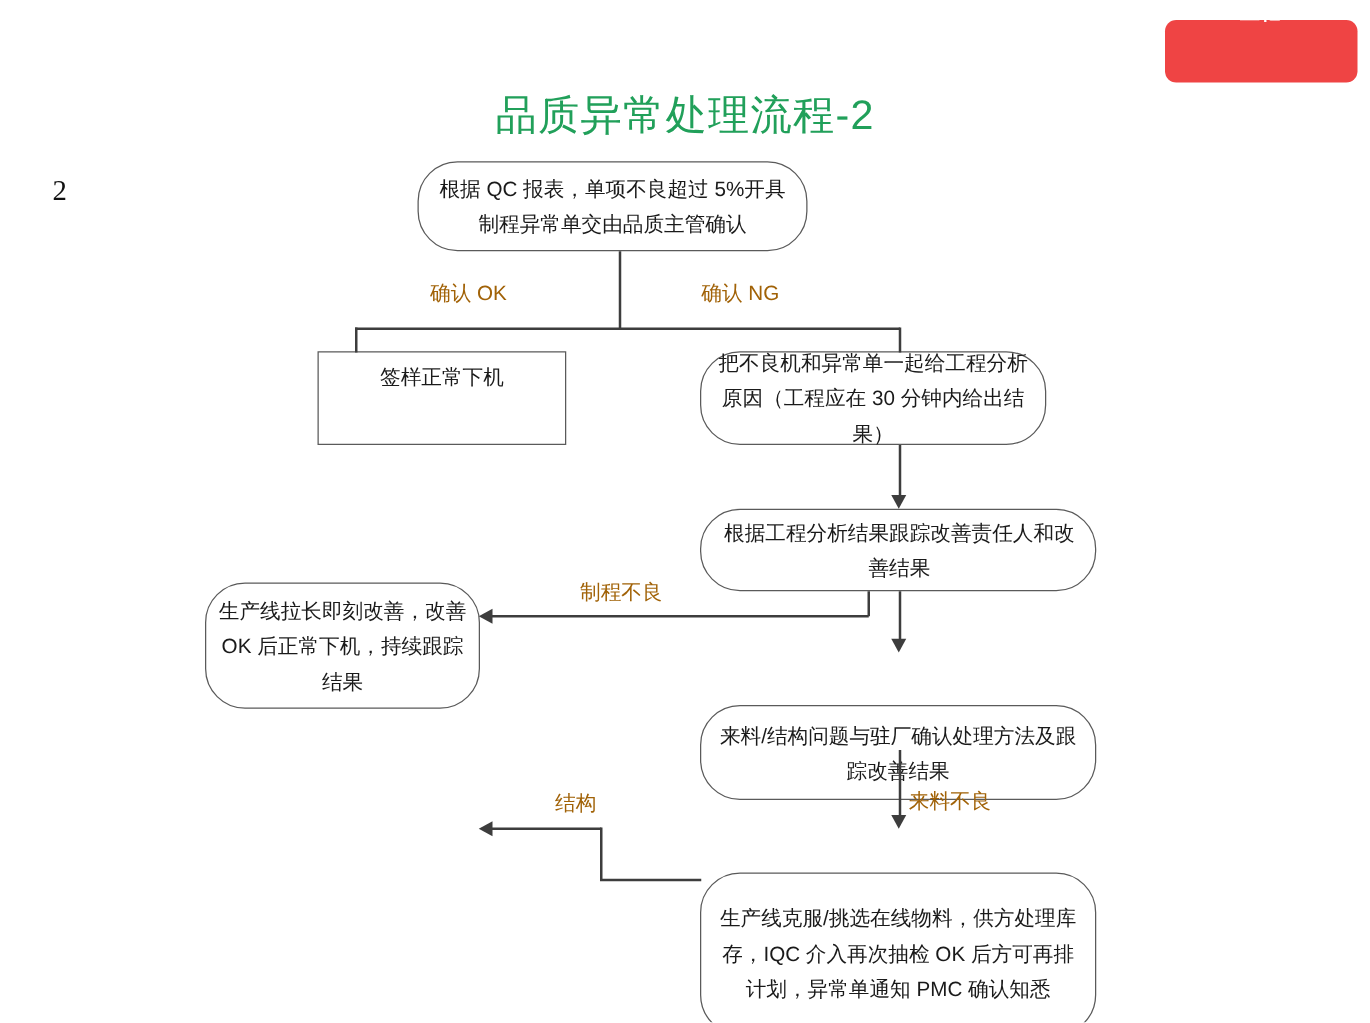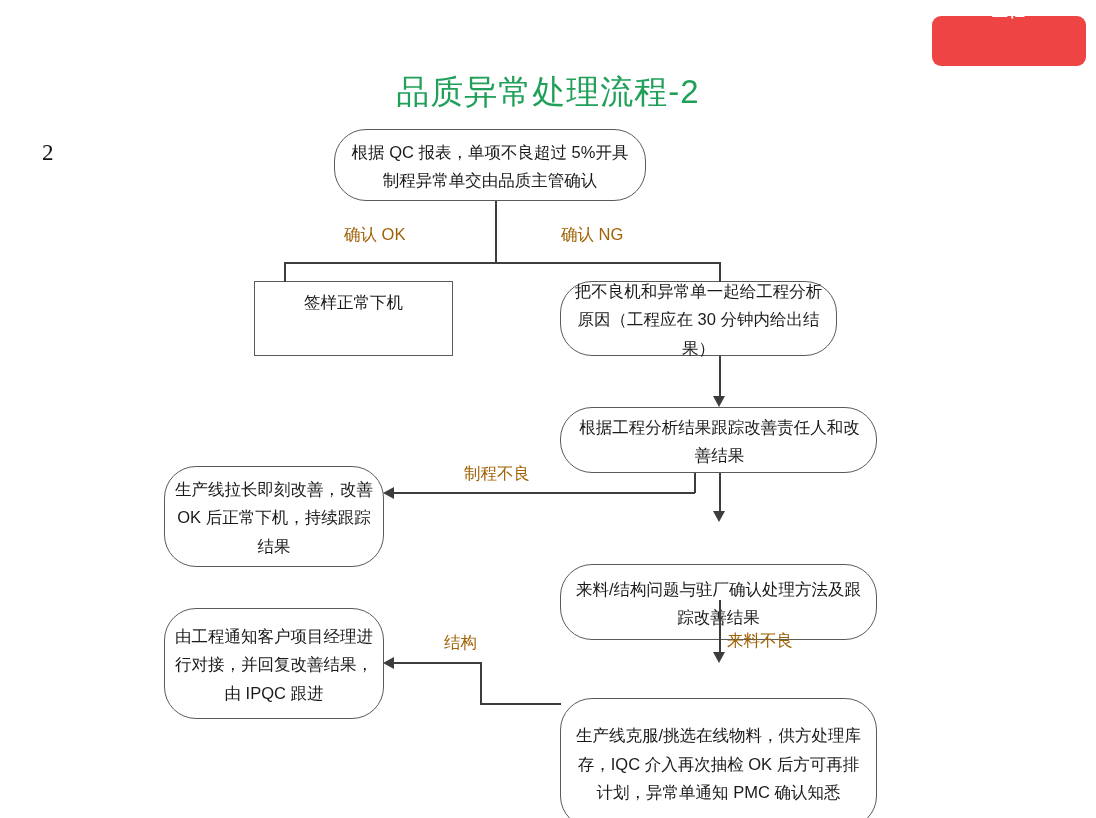--- a/index.html
+++ b/index.html
@@ -155,21 +155,20 @@
   <div class="node top-align" id="node-ok">签样正常下机</div>
 
   <div class="node center" id="node-ng">把不良机和异常单一起给工程分析原因（工程应在 30 分钟内给出结果）</div>
 
   <div class="node center" id="node-track">根据工程分析结果跟踪改善责任人和改善结果</div>
 
   <div class="node center" id="node-process">生产线拉长即刻改善，改善 OK 后正常下机，持续跟踪结果</div>
 
   <div class="node center" id="node-material">来料/结构问题与驻厂确认处理方法及跟踪改善结果</div>
 
-  <div class="node center" id="node-inform">由工程通知客户项目经理进行对接，并回复改善结果，由 IPQC 跟进</div>
 
   <div class="node center" id="node-supplier">生产线克服/挑选在线物料，供方处理库存，IQC 介入再次抽检 OK 后方可再排计划，异常单通知 PMC 确认知悉</div>
 
   <div class="ln ln-v" style="left:495px; top:201px; height:62px;"></div>
   <div class="ln ln-h" style="left:284px; top:262px; width:436px;"></div>
 
   <div class="ln ln-v" style="left:284px; top:262px; height:20px;"></div>
 
   <div class="ln ln-v" style="left:719px; top:262px; height:20px;"></div>
 

